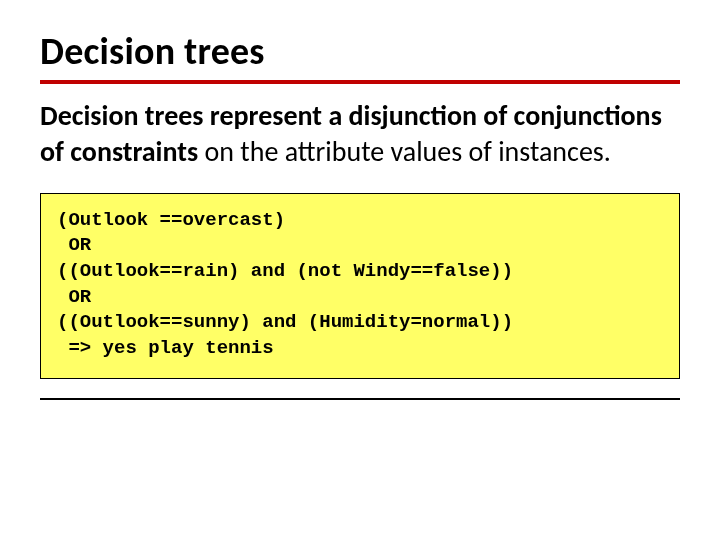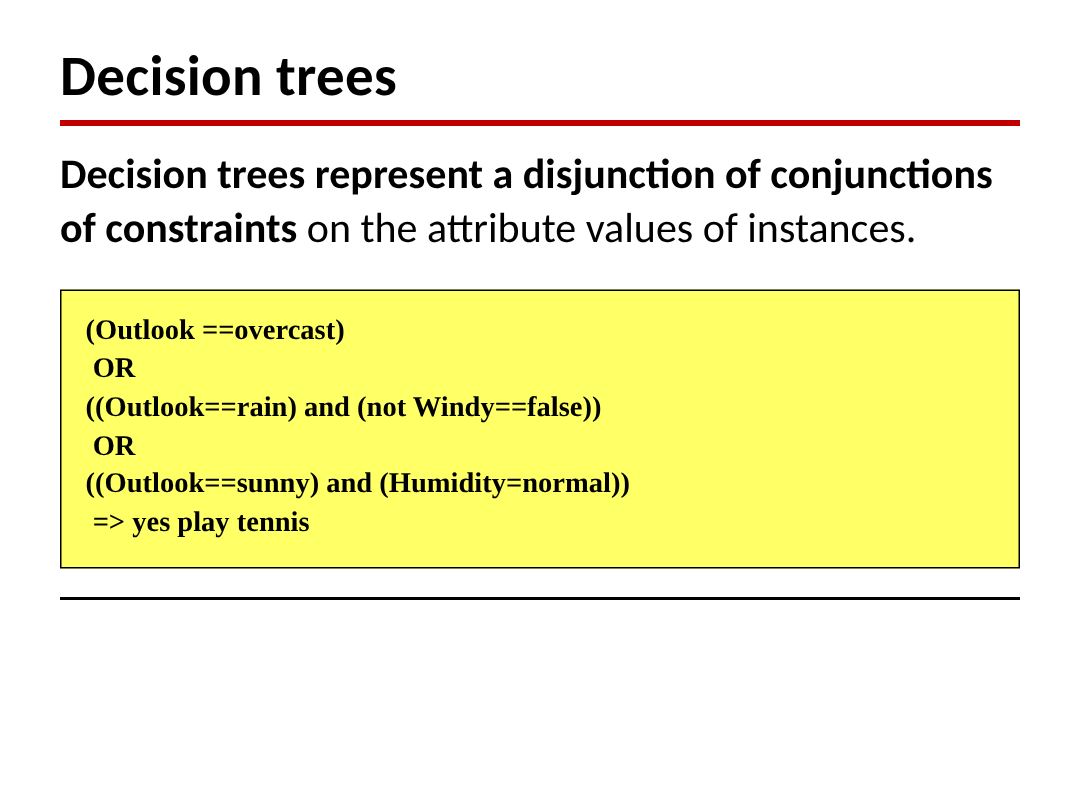--- a/index.html
+++ b/index.html
@@ -35,21 +35,21 @@
     margin: 0 0 22px 0;
     font-weight: 400;
   }
   .body-text .lead {
     font-weight: 700;
   }
   .code-box {
     border: 1.5px solid #000;
     background: #ffff66;
     padding: 14px 16px 16px 16px;
-    font-family: Liberation Serif, serif;
+    font-family: Liberation Mono, monospace;
     font-size: 19px;
     line-height: 1.35;
     font-weight: 700;
     white-space: pre;
   }
   .footer-rule {
     position: absolute;
     left: 40px;
     right: 40px;
     bottom: 44px;

